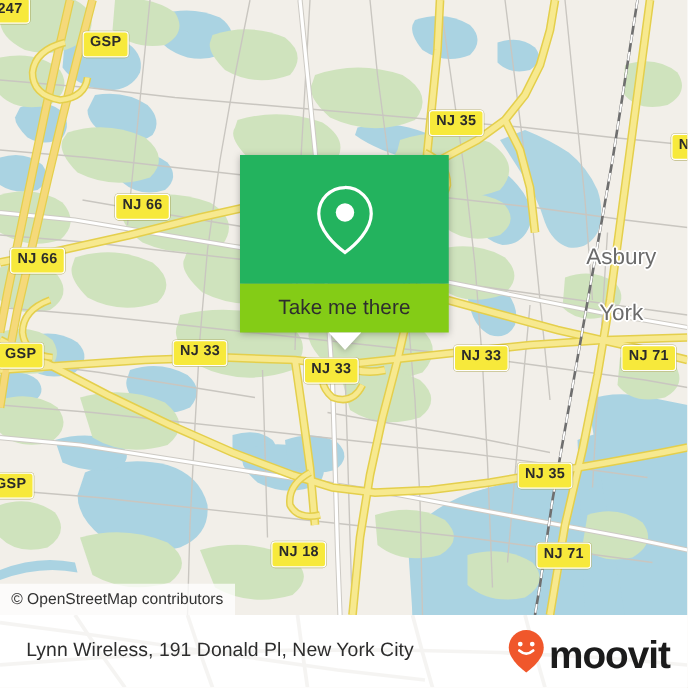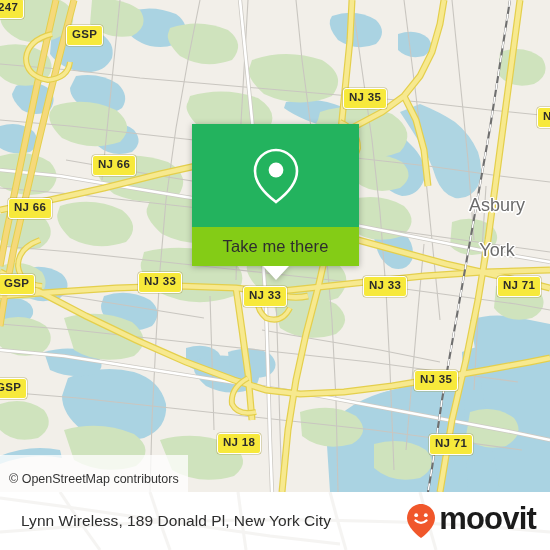--- a/index.html
+++ b/index.html
@@ -62,21 +62,21 @@
   }
 
   
   #osm-attrib {
     position: absolute;
     left: 0; bottom: 0;
     background: rgba(255,255,255,0.76);
     color: #333333;
     font-size: 12.5px;
     line-height: 14px;
-    padding: 17px 9px 6px 9px;
+    padding: 5px 9px 6px 9px;
     font-family: "Liberation Sans", sans-serif;
     white-space: nowrap;
   }
 
   
   #callout {
     position: absolute;
     left: 192px; top: 124px;
     width: 167px;
     filter: drop-shadow(0 1px 3px rgba(0,0,0,0.28));
@@ -134,21 +134,21 @@
     font-size: 15.5px;
     letter-spacing: 0.05px;
     white-space: nowrap;
     font-family: "Liberation Sans", sans-serif;
   }
   #moovit-logo {
     position: absolute;
     right: 14px; top: 50%;
     transform: translateY(-50%);
     display: flex;
-    align-items: flex-start;
+    align-items: flex-end;
     gap: 3px;
   }
   #moovit-wordmark {
     color: #1b1b1b;
     font-size: 31px;
     font-weight: bold;
     letter-spacing: -0.8px;
     line-height: 1;
     font-family: "Liberation Sans", sans-serif;
   }
@@ -390,21 +390,21 @@
         <path d="M0,6 L60,14 L130,24 L200,34 L270,44 L340,52"></path>
         <path d="M60,0 L80,30 L100,58"></path>
         <path d="M150,0 L160,30 L170,58"></path>
         <path d="M238,0 L242,30 L246,58"></path>
         <path d="M330,0 L338,30 L346,58"></path>
         <path d="M420,0 L428,30 L436,58"></path>
         <path d="M0,40 L80,34 L160,30 L240,28 L320,28 L400,30 L480,34 L550,40"></path>
       </g>
     </svg>
 
-    <span id="footer-address">Lynn Wireless, 189 Donald Pl, New York City</span>
+    <span id="footer-address">Lynn Wireless, 191 Donald Pl, New York City</span>
 
     <div id="moovit-logo">
       <svg width="30" height="36" viewBox="0 0 30 36">
         <path d="M15,1 C7.3,1 1,7.3 1,15 C1,24 11,32 15,35 C19,32 29,24 29,15 C29,7.3 22.7,1 15,1 Z" fill="#f0572b"></path>
         <circle cx="10.2" cy="12.2" r="1.9" fill="#ffffff"></circle>
         <circle cx="19.8" cy="12.2" r="1.9" fill="#ffffff"></circle>
         <path d="M9.4,17.4 Q15,22.4 20.6,17.4" fill="none" stroke="#ffffff" stroke-width="2.1" stroke-linecap="round"></path>
       </svg>
       <span id="moovit-wordmark">moovit</span>
     </div>

